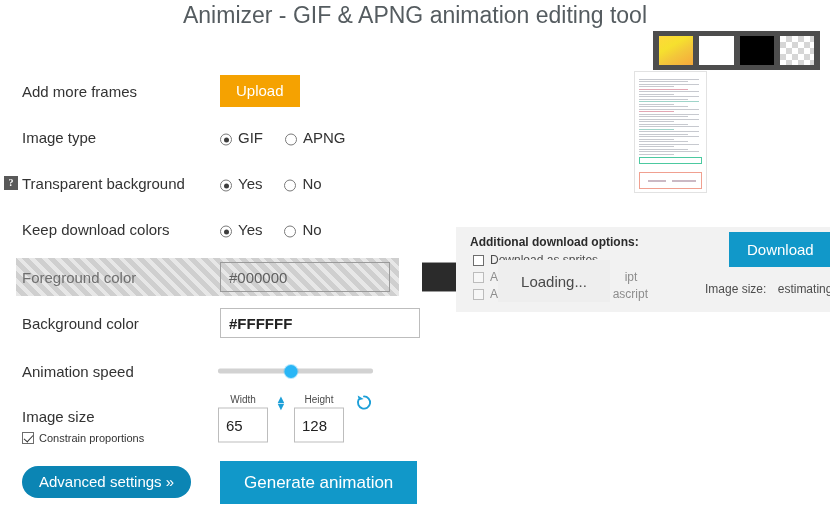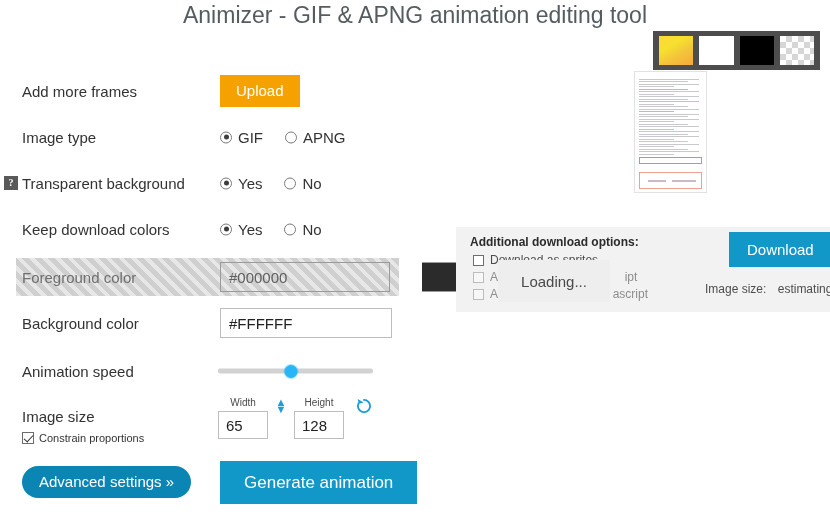--- a/index.html
+++ b/index.html
@@ -134,21 +134,21 @@
     font-size: 10px;
     font-weight: bold;
     line-height: 14px;
     text-align: center;
     font-family: "Liberation Serif", serif;
   }
 
   
   .radio-opt {
     display: flex;
-    align-items: center;
+    align-items: flex-end;
     font-size: 15px;
     color: #333333;
     margin-right: 22px;
     white-space: nowrap;
   }
   .radio-dot {
     width: 12px; height: 12px;
     border-radius: 50%;
     border: 1px solid #7a7a7a;
     background: #ffffff;
@@ -242,21 +242,21 @@
     align-items: flex-start;
   }
   .size-field { position: relative; }
   .size-cap {
     font-size: 10px;
     color: #4a4a4a;
     text-align: center;
     margin-bottom: 3px;
   }
   .size-input {
-    width: 50px; height: 28px;
+    width: 50px; height: 35px;
     border: 1px solid #bdbdbd;
     background: #ffffff;
     box-sizing: border-box;
     font-size: 15px;
     color: #222222;
     padding: 0 7px;
     font-family: "Liberation Sans", sans-serif;
     outline: none;
   }
   .link-toggle {
@@ -498,21 +498,21 @@
   <div class="row-label" style="left:6px;">Foreground color</div>
   <div class="row-control" style="left:204px;gap:32px;">
     <input class="color-input" type="text" disabled="" value="#000000" style="">
     <span class="color-chip"></span>
   </div>
 </div>
 
 <div class="form-row" style="top:300px;">
   <div class="row-label">Background color</div>
   <div class="row-control">
-    <input class="color-input" type="text" style="width: 172px;" value="#FFFFFF">
+    <input class="color-input" type="text" style="width: 200px; font-weight: bold;" value="#FFFFFF">
   </div>
 </div>
 
 <div class="form-row" style="top:348px;padding-left:18px;">
   <div class="row-label">Animation speed</div>
   <div class="row-control" style="left:218px;">
     <div class="slider-track">
       <div class="slider-handle" style="left: 47%;"></div>
     </div>
   </div>

